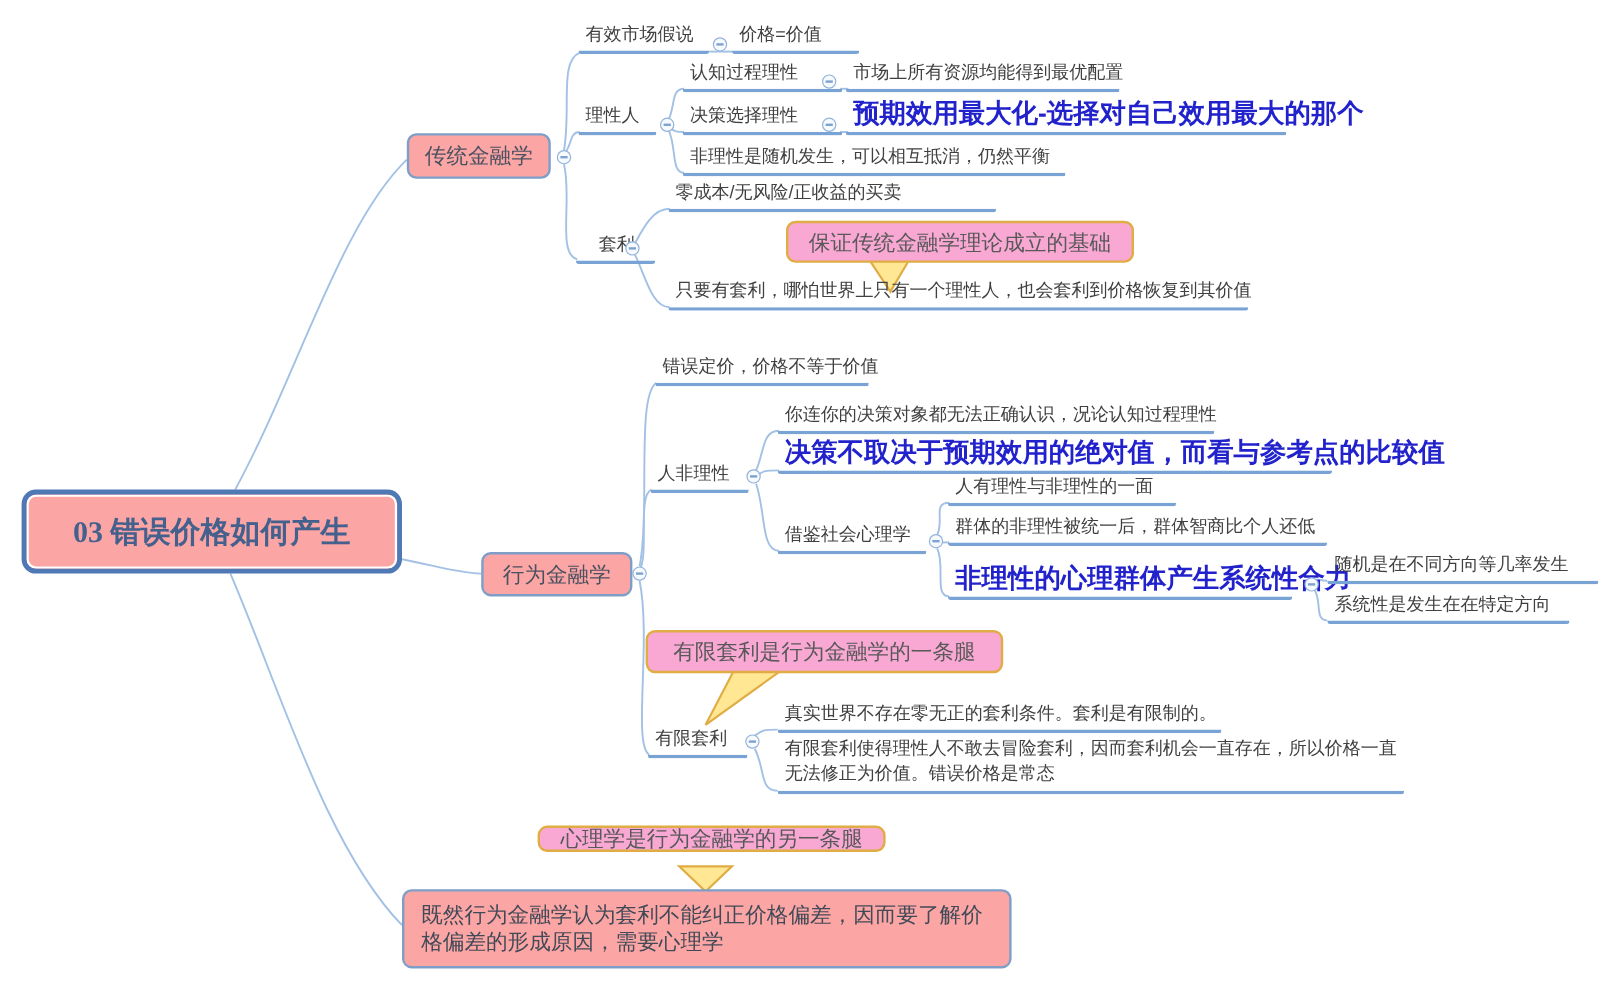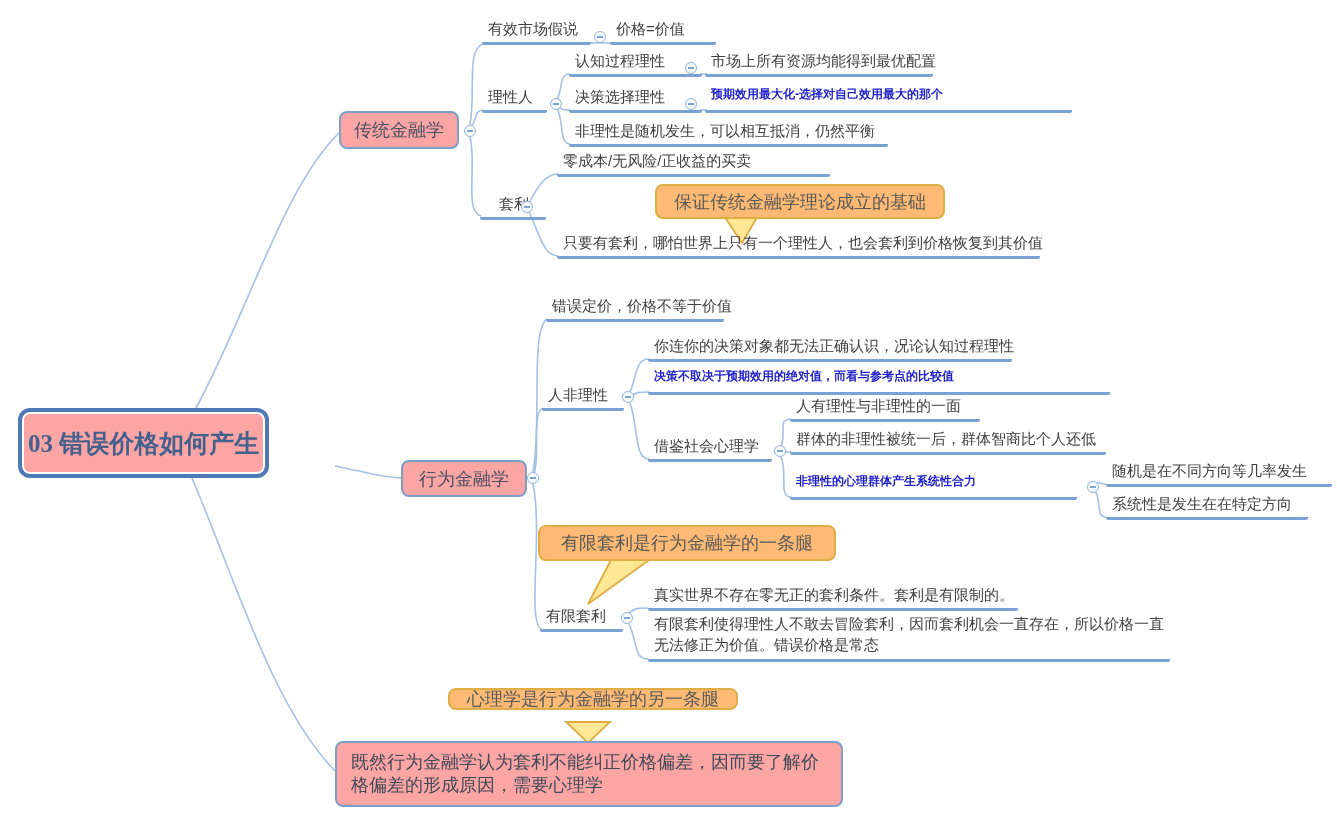--- a/index.html
+++ b/index.html
@@ -5,38 +5,38 @@
   html,body { margin:0; padding:0; background:#ffffff; }
   body { font-family:"Liberation Sans","DejaVu Sans",sans-serif; }
   .canvas { position:relative; width:1337px; height:826px; background:#ffffff; overflow:hidden; }
   svg.wire { position:absolute; left:0; top:0; z-index:0; }
 
   
   .ln { position:absolute; z-index:1; box-sizing:border-box;
         font-size:15px; line-height:19px; color:#404040;
         padding:0 4px 4px 6px; white-space:nowrap;
         border-bottom:3px solid #79a3d5; border-radius:0 0 2px 2px; }
-  .ln.em { font-size:12px; font-weight:bold; color:#2222cc; line-height:23px; }
+  .ln.em { font-size:22px; font-weight:bold; color:#2222cc; line-height:23px; }
   .ln.wrap { white-space:normal; line-height:21px; }
 
   
   .box { position:absolute; z-index:2; box-sizing:border-box;
          background:#fca5a5; border:2px solid #7e9ec8; border-radius:8px;
          display:flex; align-items:center; justify-content:center;
          font-size:18px; color:#4a5160; }
   .box.root { border:4px solid #4e79b5; border-radius:12px;
               box-shadow:inset 0 0 0 2px #ffffff;
               font-family:"Liberation Serif","DejaVu Serif",serif;
               font-size:25px; font-weight:bold; color:#44608c; }
   .box.para { display:block; font-size:18px; line-height:23px; color:#414a57;
               padding:8px 14px; justify-content:flex-start; }
 
   
   .callout { position:absolute; z-index:2; box-sizing:border-box;
-             background:#fdba74; border:2px solid #e0ac44; border-radius:8px;
+             background:#f9a8d4; border:2px solid #e0ac44; border-radius:8px;
              display:flex; align-items:center; justify-content:center;
              font-size:18px; color:#595959; white-space:nowrap; }
 
   
   .cicon { position:absolute; z-index:3; width:12px; height:12px; box-sizing:border-box;
            background:#f7fafd; border:1.5px solid #93b3da; border-radius:50%; }
   .cicon::after { content:""; position:absolute; left:2px; right:2px; top:4px;
                   height:1.5px; background:#7fa3cf; }
 </style>
 </head>
@@ -83,21 +83,21 @@
       <path d="M 629,613 C 636,608 637,608 648,608"></path>
       <path d="M 629,624 C 638,642 633,659 648,659"></path>
     </g>
     <g fill="#ffe794" stroke="#e0ac44" stroke-width="1.8">
       <path d="M 724,216 L 758,216 L 742,243 Z"></path>
       <path d="M 612,558 L 652,558 L 588,604 Z"></path>
       <path d="M 566,722 L 610,722 L 588,743 Z"></path>
     </g>
   </svg>
 
-  <div class="box root" style="left:18px; top:408px; width:251px; height:70px;text-align:center;">03 错误价格如何产生</div>
+  <div class="box root" style="left:18px; top:408px; width:317px; height:70px;text-align:center;">03 错误价格如何产生</div>
 
   <div class="box" style="left:339px; top:111px; width:120px; height:38px;">传统金融学</div>
 
   <div class="box" style="left:401px; top:460px; width:126px; height:37px;">行为金融学</div>
 
   <div class="box para" style="left:335px; top:741px; width:508px; height:66px;">既然行为金融学认为套利不能纠正价格偏差，因而要了解价格偏差的形成原因，需要心理学</div>
 
   <div class="ln" style="left:482px; top:19px; width:109px;">有效市场假说</div>
   <div class="ln" style="left:610px; top:19px; width:106px;">价格=价值</div>
 

